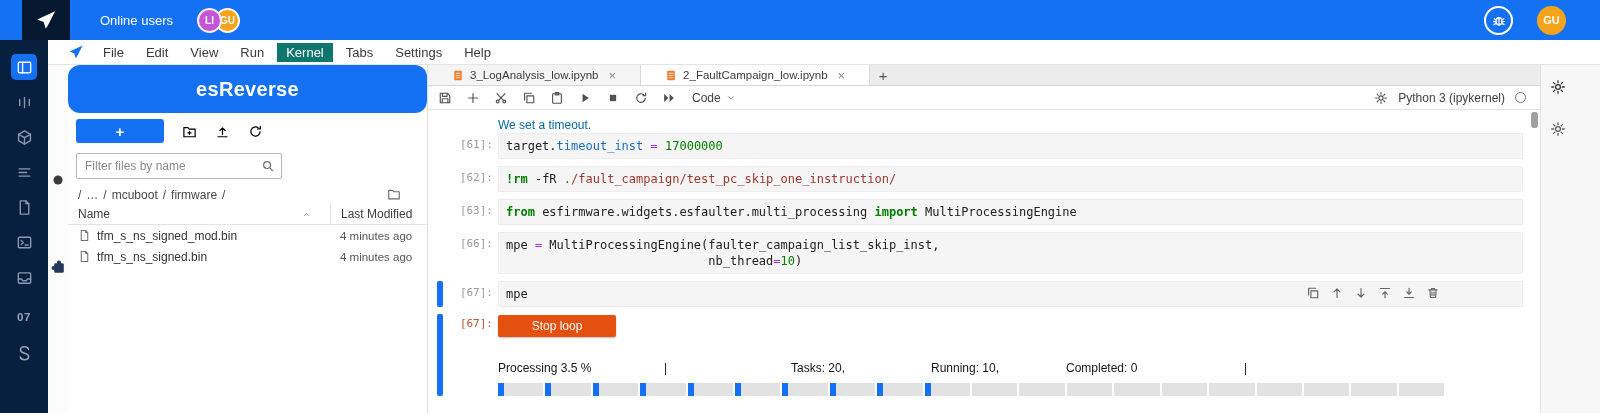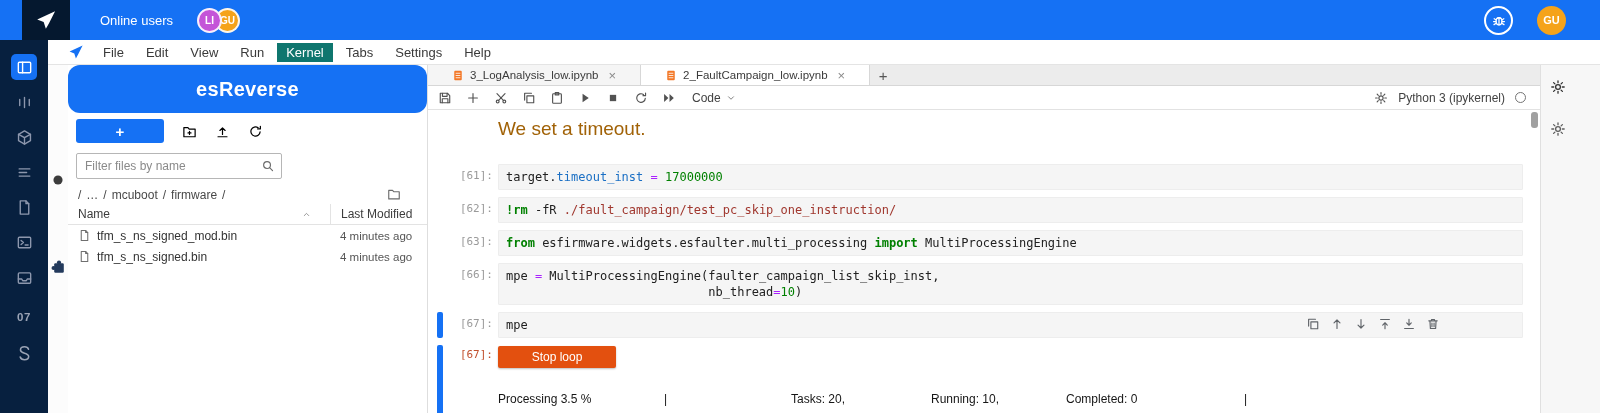--- a/index.html
+++ b/index.html
@@ -80,21 +80,21 @@
   #nb-tool-icons .ic{width:14px;height:14px;color:#525252;cursor:pointer;}
   .celltype{display:flex;align-items:center;gap:5px;margin-left:16px;font-size:12px;color:#424242;cursor:pointer;}
   .celltype .ic{width:10px;height:10px;color:#666;}
   .nbt-right{margin-left:auto;display:flex;align-items:center;gap:10px;margin-right:4px;}
   .nbt-right .ic{width:14px;height:14px;color:#525252;cursor:pointer;}
   .kernel-name{font-size:12px;color:#424242;cursor:pointer;}
   .kernel-status{width:11px;height:11px;border:1.5px solid #757575;border-radius:50%;}
 
   
   #nbcontent{position:absolute;left:428px;top:110px;width:1112px;height:303px;background:#fff;overflow:hidden;padding-top:8px;}
-  .md-cell{margin:0 0 24px 70px;font-size:19px;color:#a16207;}
+  .md-cell{margin:0 0 1px 70px;font-size:12px;color:#0369a1;}
   .cell{display:flex;align-items:stretch;margin:0 0 7px 9px;}
   .collapser{width:6px;border-radius:2px;background:transparent;flex:none;cursor:pointer;}
   .collapser.sel{background:var(--accent);}
   .prompt{flex:none;width:55px;text-align:right;padding:5px 5px 0 0;font-family:"DejaVu Sans Mono","Liberation Mono",monospace;font-size:11px;color:#9a9a9a;}
   .prompt.out{color:#c1502e;padding-top:3px;}
   .inputarea{flex:1;margin-right:17px;background:#f5f5f5;border:1px solid #ededed;border-radius:1px;padding:4px 7px;font-family:"DejaVu Sans Mono","Liberation Mono",monospace;font-size:12px;line-height:16px;white-space:pre;color:#212121;position:relative;cursor:text;}
   .tk-k{color:#008000;font-weight:bold;}
   .tk-n{color:#008000;}
   .tk-o{color:#aa22ff;}
   .tk-a{color:#1a6fc4;}

